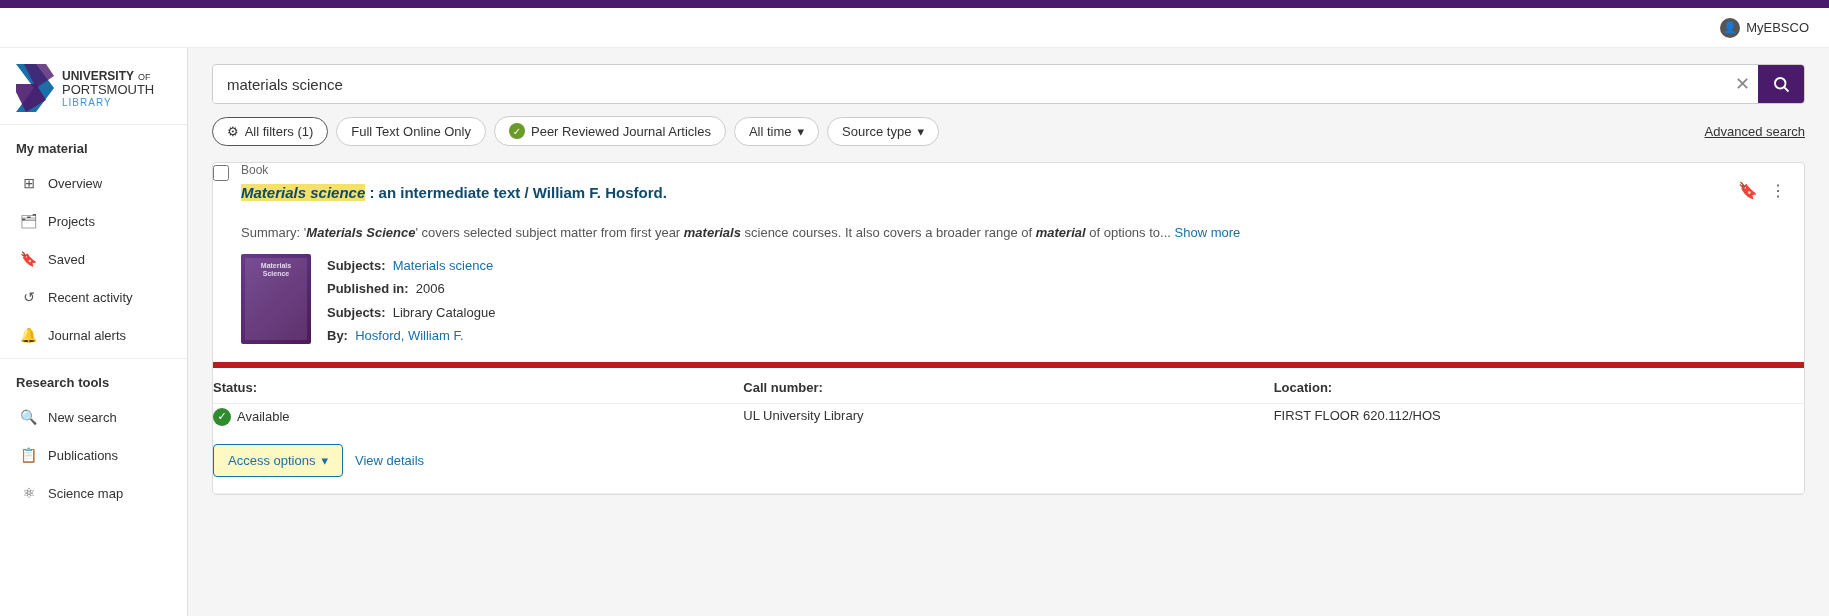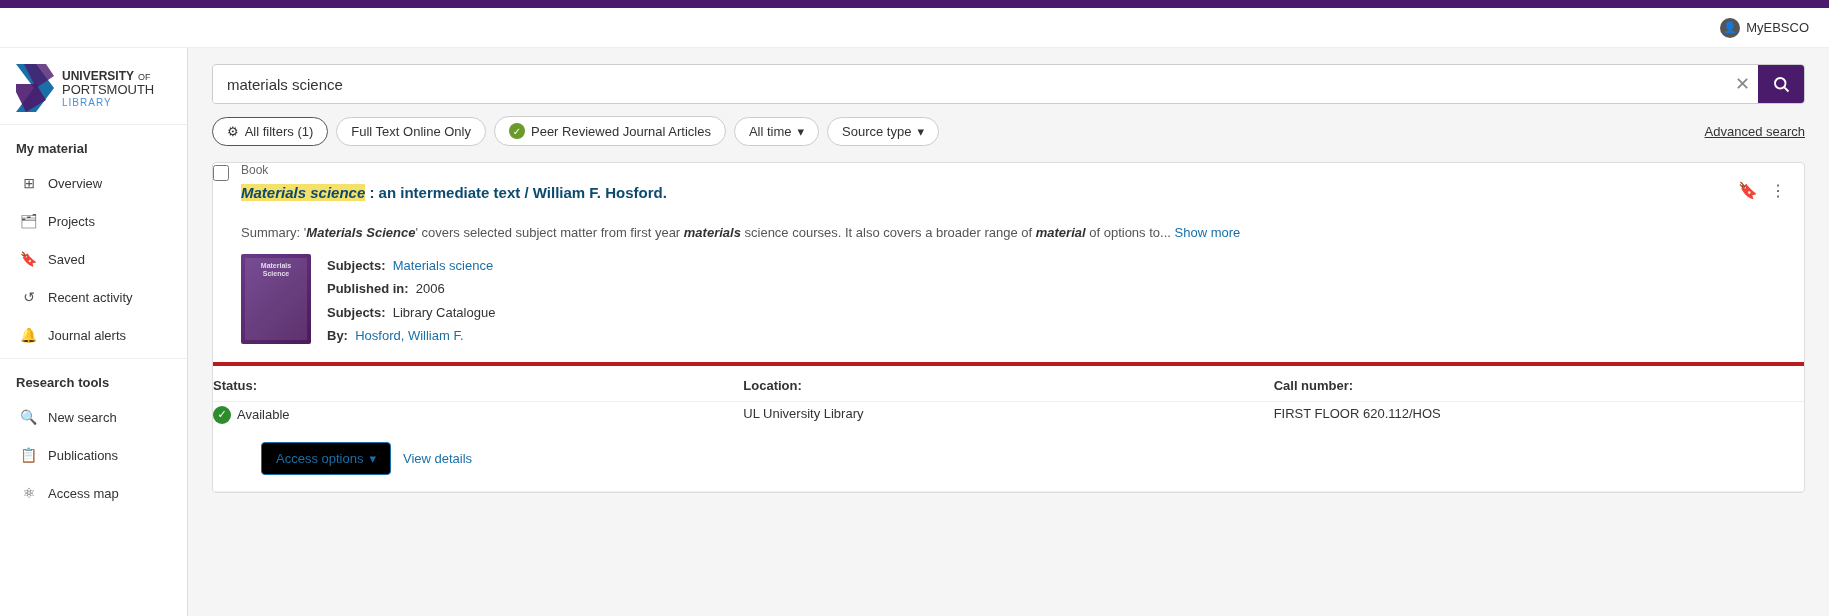--- a/index.html
+++ b/index.html
@@ -348,21 +348,21 @@
       line-height: 1.8;
     }
 
     .result-info a {
       color: #1a6fa8;
       text-decoration: none;
     }
 
     .result-availability {
       margin-top: 14px;
-      border-top: 4px solid #b91c1c;
+      border-top: 6px solid #b91c1c;
       padding-top: 12px;
     }
 
     .availability-header {
       display: grid;
       grid-template-columns: 1fr 1fr 1fr;
       font-size: 13px;
       font-weight: bold;
       color: #333;
       padding-bottom: 8px;
@@ -404,25 +404,24 @@
       gap: 12px;
     }
 
     .access-options-btn {
       display: flex;
       align-items: center;
       gap: 6px;
       border: 1px solid #1a6fa8;
       border-radius: 4px;
       padding: 8px 14px;
-      background: #000000;
+      background: #fef9c3;
       cursor: pointer;
       font-size: 13px;
       color: #1a6fa8;
-      margin-left: 48px;
     }
 
     .view-details-link {
       font-size: 13px;
       color: #1a6fa8;
       cursor: pointer;
       text-decoration: none;
     }
 
     .divider {
@@ -495,21 +494,21 @@
       <li>
         <span class="nav-icon">🔍</span>
         <span>New search</span>
       </li>
       <li>
         <span class="nav-icon">📋</span>
         <span>Publications</span>
       </li>
       <li>
         <span class="nav-icon">⚛</span>
-        <span>Access map</span>
+        <span>Science map</span>
       </li>
     </ul>
   </aside>
 
   <main class="main-content">
 
     <div class="search-bar-container">
       <input type="text" class="search-input" value="materials science" style="">
       <button class="search-clear-btn">✕</button>
       <button class="search-submit-btn">
@@ -589,22 +588,22 @@
 
         <div class="result-actions">
           <button class="action-btn">🔖</button>
           <button class="action-btn">⋮</button>
         </div>
       </div>
 
       <div class="result-availability">
         <div class="availability-header">
           <span>Status:</span>
+          <span>Call number:</span>
           <span>Location:</span>
-          <span>Call number:</span>
         </div>
         <div class="availability-row">
           <div class="available-status">
             <div class="available-dot">✓</div>
             <span>Available</span>
           </div>
           <span>UL University Library</span>
           <span>FIRST FLOOR 620.112/HOS</span>
         </div>
       </div>

